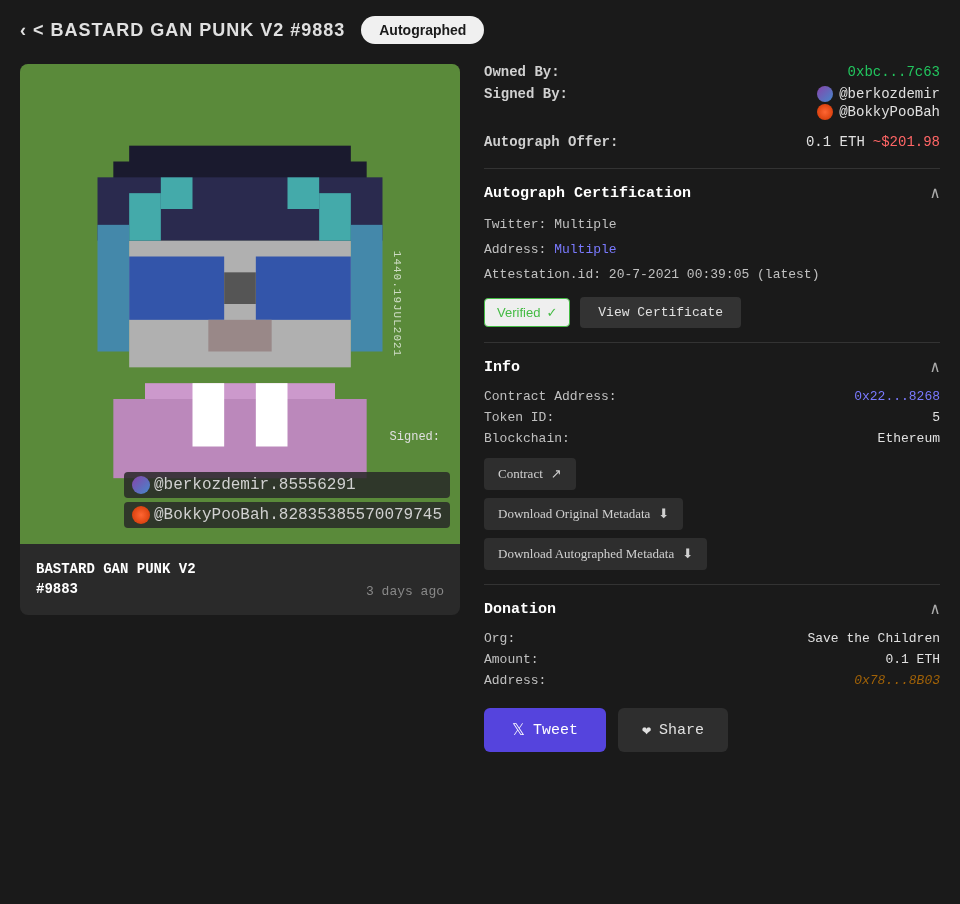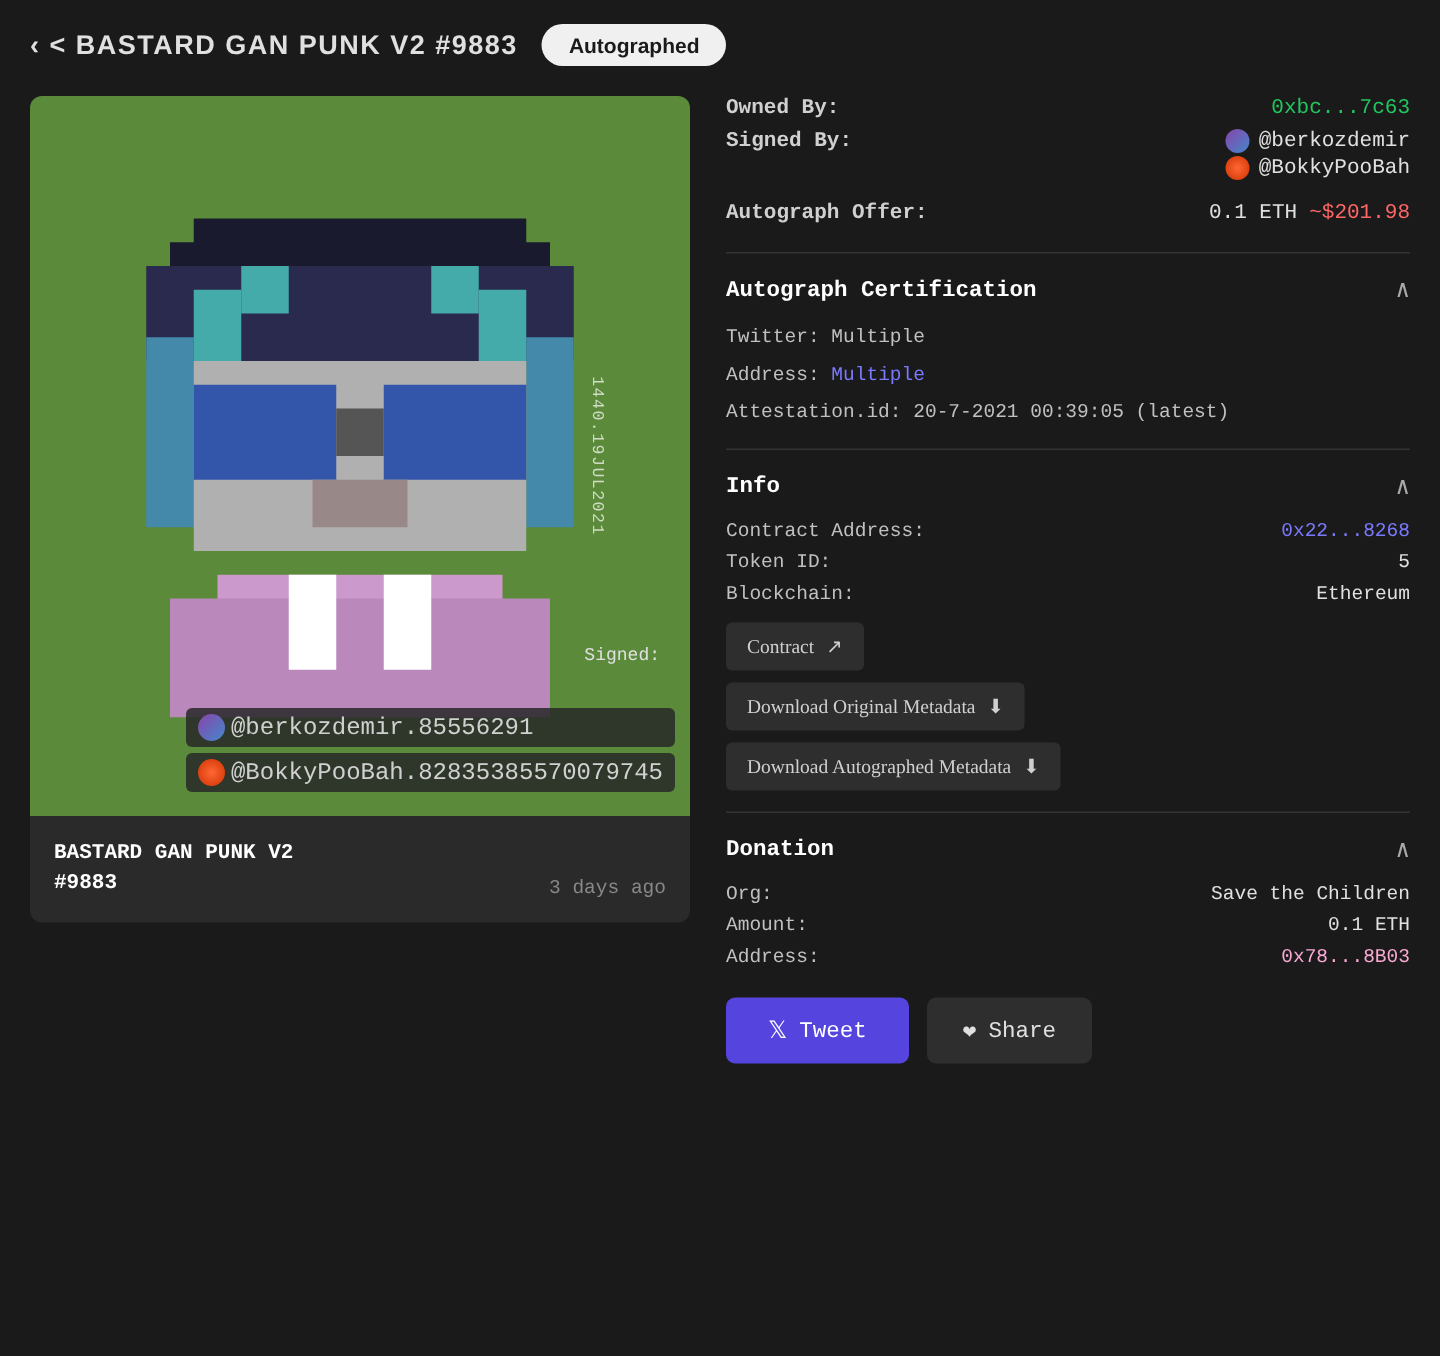--- a/index.html
+++ b/index.html
@@ -325,21 +325,22 @@
       margin-bottom: 6px;
       font-size: 13px;
     }
     .donation-label {
       color: #c0c0c0;
     }
     .donation-value {
       color: #e0e0e0;
     }
     .donation-value.link {
-      color: #f9a8d4;
+      color: #a16207;
+      font-style: italic;
     }
 
     
     .bottom-actions {
       display: flex;
       gap: 12px;
       margin-top: 20px;
     }
 
     .tweet-btn {
@@ -497,20 +498,27 @@
           <span>Twitter: </span>
           <span>Multiple</span>
         </div>
         <div class="cert-field">
           <span>Address: </span>
           <span class="link">Multiple</span>
         </div>
         <div class="cert-field">
           <span>Attestation.id: </span>
           <span>20-7-2021 00:39:05 (latest)</span>
+        </div>
+        <div class="cert-actions">
+          <button class="verified-badge">
+            <span>Verified</span>
+            <span class="verified-check">✓</span>
+          </button>
+          <button class="view-cert-btn">View Certificate</button>
         </div>
       </div>
 
       <div class="section">
         <div class="section-header">
           <span class="section-title">Info</span>
           <span class="chevron">∧</span>
         </div>
         <div class="info-field">
           <span class="info-field-label">Contract Address:</span>

